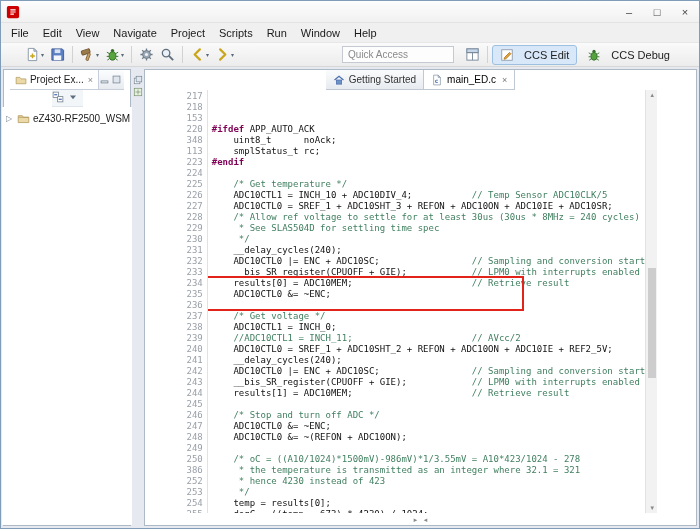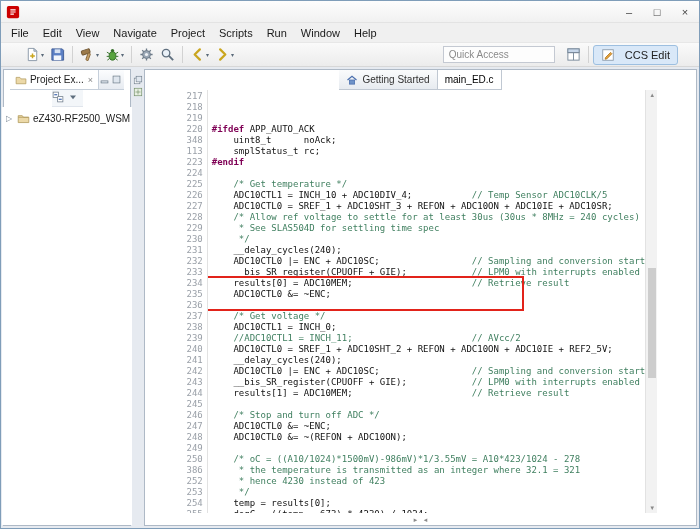--- a/index.html
+++ b/index.html
@@ -71,21 +71,21 @@
   .trim span { display:block; width:10px; height:10px; margin:2px 0; }
   .trim svg { width:10px; height:10px; }
 
   
   .editor { position:absolute; left:143px; top:2px; right:2px; bottom:2px;
             display:flex; flex-direction:column; overflow:hidden; }
   .etabs { height:20px; flex:none; display:flex; align-items:stretch;
            background:linear-gradient(#f3f5f8,#dde3ea); border-bottom:1px solid #c0c8d2; }
   .etab { display:inline-flex; align-items:center; gap:4px; padding:0 7px; font-size:10px;
           color:#333; border-right:1px solid #c0c8d2; background:linear-gradient(#fafbfc,#e7ebf0); }
-  .etab.active { background:#fff; color:#000;flex-direction:column; }
+  .etab.active { background:#fff; color:#000; }
   .etab svg { width:12px; height:12px; }
   .etab .x { color:#777; font-size:9px; margin-left:2px; }
   .code-wrap { flex:1; display:flex; overflow:hidden; position:relative; background:#fff; }
   .ruler { width:24px; flex:none; padding:1px 4px 0 0; text-align:right;
            font-family:"DejaVu Sans Mono",monospace; font-size:9px; line-height:11px;
            color:#9aa0a8; background:#fff; border-right:1px solid #e2e2e2; }
   .ln { height:11px; }
   .code { flex:1; position:relative; padding:1px 0 0 4px; overflow:hidden;
           font-family:"DejaVu Sans Mono",monospace; font-size:9px; line-height:11px;
           white-space:pre; color:#111; }
@@ -212,20 +212,28 @@
       </span>
       <span class="sep"></span>
       <span id="persp-list" style="display:flex;gap:2px;">
           <span class="persp-btn active">
             <svg viewBox="0 0 16 16">
               <rect x="2" y="2" width="12" height="12" fill="#fff" stroke="#8a98a8"></rect>
               <path d="M5 11l6-6 1.5 1.5-6 6L4.8 12.8z" fill="#e8a33d" stroke="#b07820"></path>
             </svg>
             <span>CCS Edit</span>
           </span>
+          <span class="persp-btn">
+            <svg viewBox="0 0 16 16">
+              <ellipse cx="8" cy="9.5" rx="3.6" ry="4.5" fill="#57a33e" stroke="#35702a"></ellipse>
+              <circle cx="8" cy="3.8" r="1.8" fill="#35702a"></circle>
+              <path d="M4.5 7L2 5.5M4.3 10H1.8M4.6 12.5L2.5 14M11.5 7L14 5.5M11.7 10h2.5M11.4 12.5l2.1 1.5" stroke="#35702a"></path>
+            </svg>
+            <span>CCS Debug</span>
+          </span>
         </span>
     </div>
   </div>
 
   <div class="main">
 
     <div class="explorer panel">
       <div class="view-head">
         <span class="view-tab">
           <svg viewBox="0 0 16 16">
@@ -297,21 +305,21 @@
               <text x="5" y="12" font-size="8" font-family="DejaVu Sans Mono, monospace" font-weight="bold" fill="#2a55a5">c</text>
             </svg>
           <span>main_ED.c</span>
           <span class="x">×</span>
         </span>
       </div>
       <div class="code-wrap">
         <div class="ruler" id="ruler">
             <div class="ln">217</div>
             <div class="ln">218</div>
-            <div class="ln">219</div>
+            <div class="ln">153</div>
             <div class="ln">220</div>
             <div class="ln">348</div>
             <div class="ln">113</div>
             <div class="ln">223</div>
             <div class="ln">224</div>
             <div class="ln">225</div>
             <div class="ln">226</div>
             <div class="ln">227</div>
             <div class="ln">228</div>
             <div class="ln">229</div>

